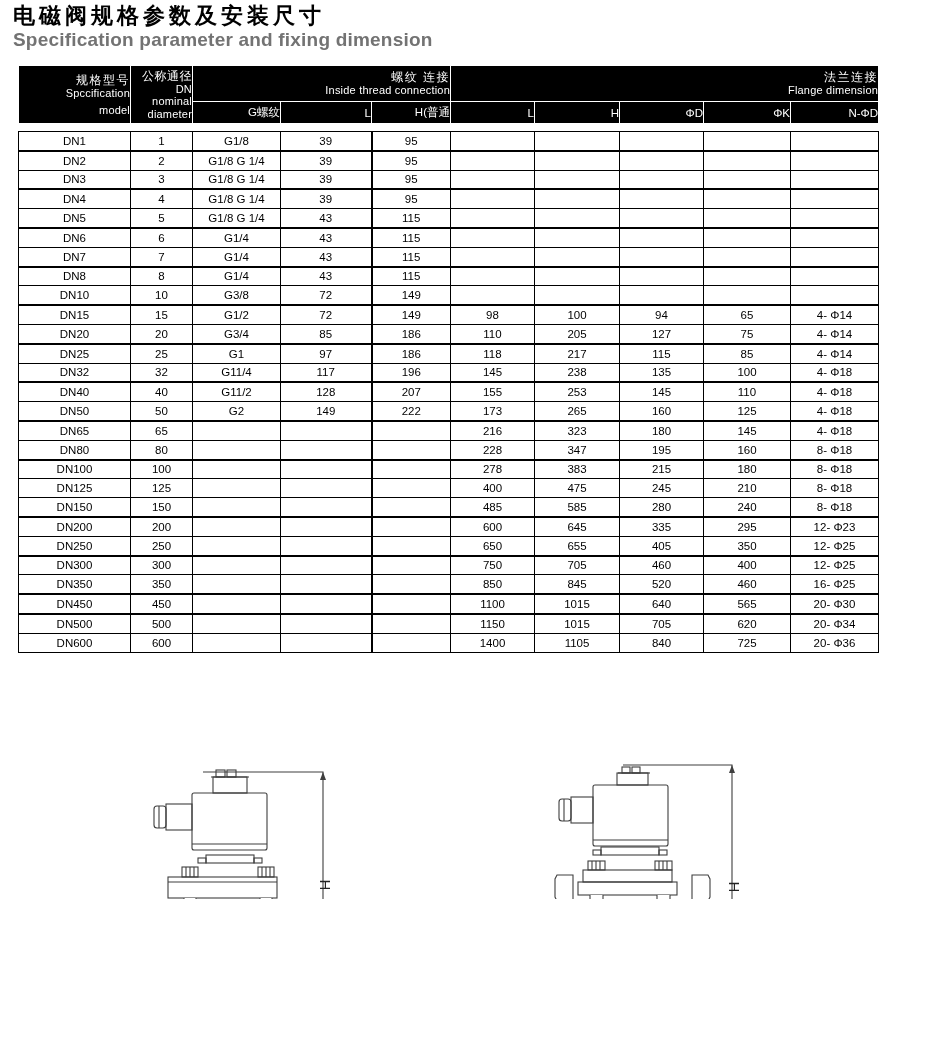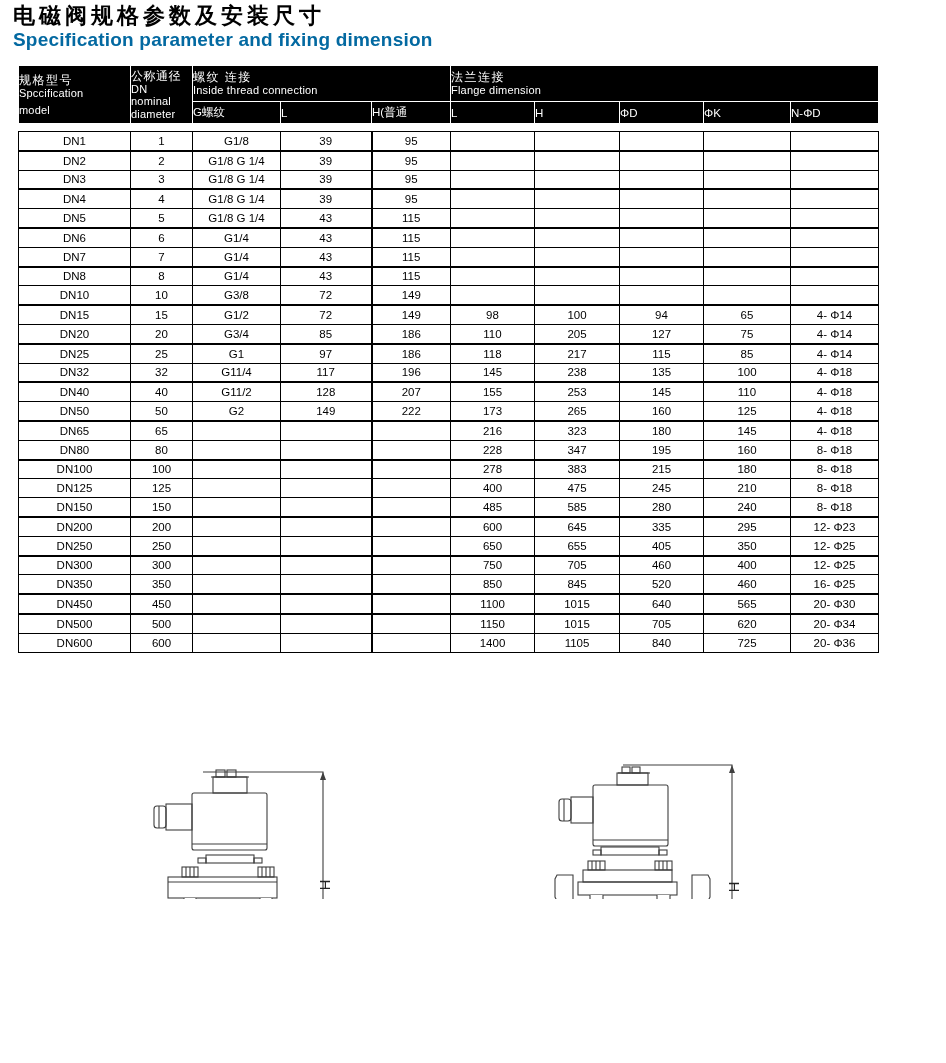--- a/index.html
+++ b/index.html
@@ -6,31 +6,31 @@
   .page {
     position:relative; width:946px; height:899px; background:#ffffff;
     font-family:"Liberation Sans", sans-serif; color:#000; overflow:hidden;
   }
   .title-zh {
     position:absolute; left:13px; top:1px;
     font-size:22px; font-weight:bold; letter-spacing:4px; color:#000;
   }
   .title-en {
     position:absolute; left:13px; top:29px;
-    font-size:19px; font-weight:bold; letter-spacing:0.2px; color:#0369a1;
+    font-size:19px; font-weight:bold; letter-spacing:0.2px; color:#737373;
   }
 
   
   table.spec-header {
     position:absolute; left:18px; top:65px; width:860px;
     border-collapse:collapse; table-layout:fixed;
   }
   table.spec-header th {
     background:#000; color:#fff; font-weight:normal; padding:0;
-    border:1px solid #fff; vertical-align:middle; text-align:left;
+    border:1px solid #fff; vertical-align:middle; text-align:right;
   }
   table.spec-header tr.group-row th { height:35px; }
   table.spec-header tr.sub-row th { height:21px; font-size:11.5px; }
   .h-zh { font-size:12px; letter-spacing:1.5px; line-height:14px; }
   .h-en { font-size:11px; line-height:12.5px; letter-spacing:0.2px; }
   .h-gap { margin-top:5px; }
   .h-dn .h-zh { letter-spacing:0.5px; }
 
   
   table.spec-body {

